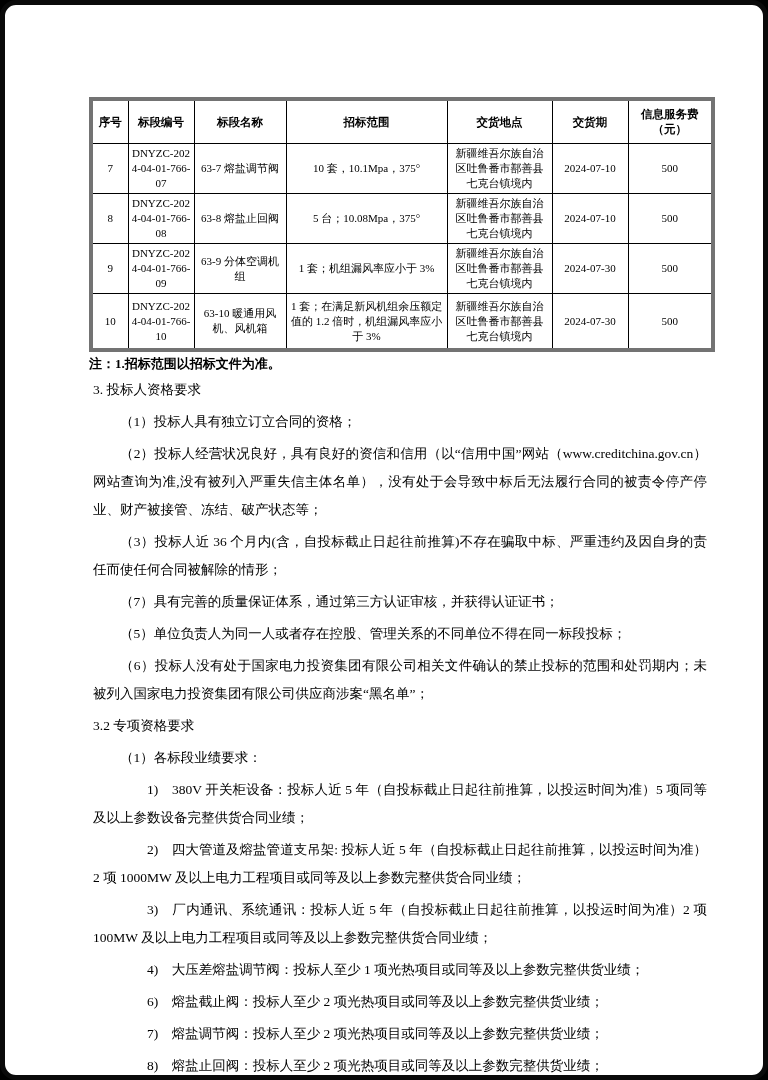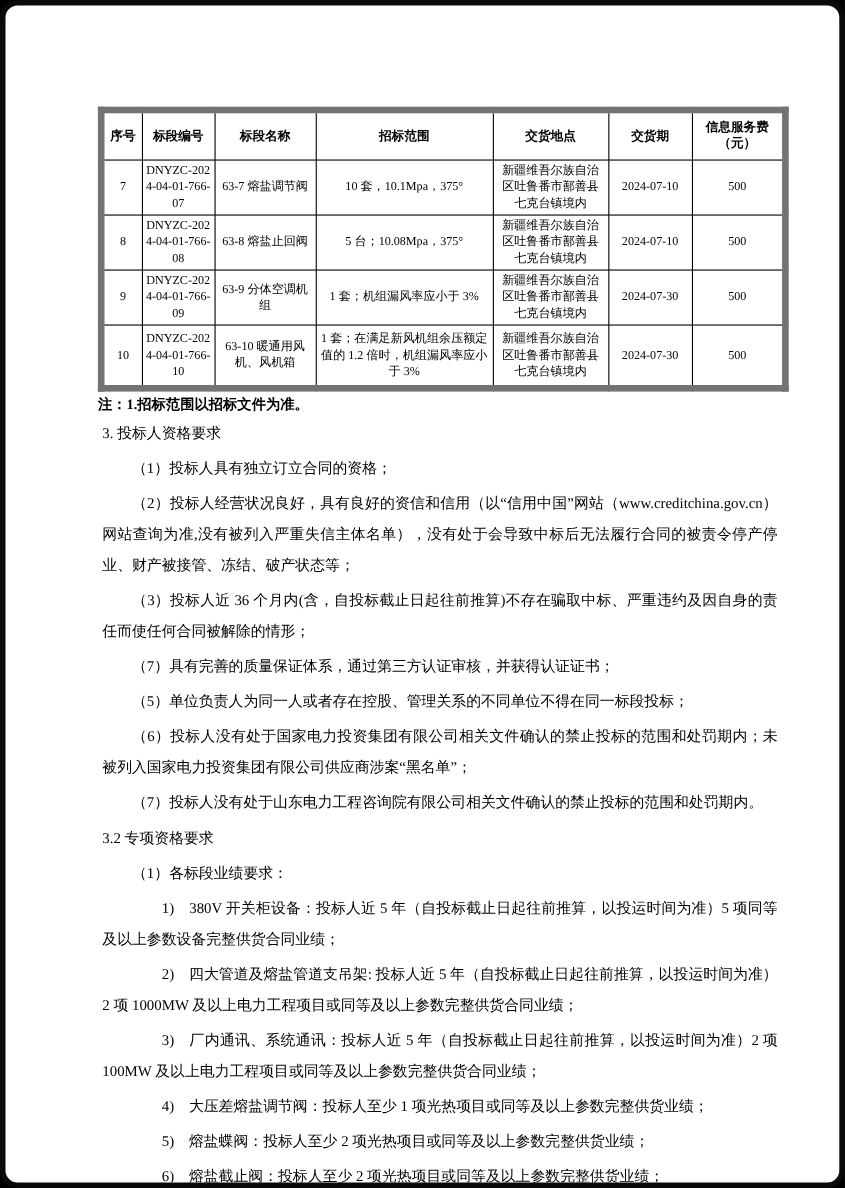--- a/index.html
+++ b/index.html
@@ -24,21 +24,21 @@
     left: 84px;
     top: 92px;
     width: 622px;
     color: #000;
   }
   
   table.bid-table {
     width: 622px;
     table-layout: fixed;
     border-collapse: collapse;
-    border: 6px solid #737373;
+    border: 4px solid #737373;
     font-size: 11px;
   }
   table.bid-table th,
   table.bid-table td {
     border: 1px solid #000;
     text-align: center;
     vertical-align: middle;
     padding: 2px 3px;
     line-height: 15px;
     overflow: hidden;
@@ -141,27 +141,25 @@
     <div class="note">注：1.招标范围以招标文件为准。</div>
 
     <div class="textblock">
       <p class="flush">3. 投标人资格要求</p>
       <p class="ind-p">（1）投标人具有独立订立合同的资格；</p>
       <p class="ind-p">（2）投标人经营状况良好，具有良好的资信和信用（以“信用中国”网站（www.creditchina.gov.cn）网站查询为准,没有被列入严重失信主体名单），没有处于会导致中标后无法履行合同的被责令停产停业、财产被接管、冻结、破产状态等；</p>
       <p class="ind-p">（3）投标人近 36 个月内(含，自投标截止日起往前推算)不存在骗取中标、严重违约及因自身的责任而使任何合同被解除的情形；</p>
       <p class="ind-p">（7）具有完善的质量保证体系，通过第三方认证审核，并获得认证证书；</p>
       <p class="ind-p">（5）单位负责人为同一人或者存在控股、管理关系的不同单位不得在同一标段投标；</p>
       <p class="ind-p">（6）投标人没有处于国家电力投资集团有限公司相关文件确认的禁止投标的范围和处罚期内；未被列入国家电力投资集团有限公司供应商涉案“黑名单”；</p>
-      <p class="ind-p">（7）投标人没有处于山东电力工程咨询院有限公司相关文件确认的禁止投标的范围和处罚期内。</p>
       <p class="flush">3.2 专项资格要求</p>
       <p class="ind-p">（1）各标段业绩要求：</p>
       <p class="ind-sub">1)　380V 开关柜设备：投标人近 5 年（自投标截止日起往前推算，以投运时间为准）5 项同等及以上参数设备完整供货合同业绩；</p>
       <p class="ind-sub">2)　四大管道及熔盐管道支吊架: 投标人近 5 年（自投标截止日起往前推算，以投运时间为准）2 项 1000MW 及以上电力工程项目或同等及以上参数完整供货合同业绩；</p>
       <p class="ind-sub">3)　厂内通讯、系统通讯：投标人近 5 年（自投标截止日起往前推算，以投运时间为准）2 项 100MW 及以上电力工程项目或同等及以上参数完整供货合同业绩；</p>
       <p class="ind-sub">4)　大压差熔盐调节阀：投标人至少 1 项光热项目或同等及以上参数完整供货业绩；</p>
-      <p class="ind-sub">5)　熔盐蝶阀：投标人至少 2 项光热项目或同等及以上参数完整供货业绩；</p>
       <p class="ind-sub">6)　熔盐截止阀：投标人至少 2 项光热项目或同等及以上参数完整供货业绩；</p>
       <p class="ind-sub">7)　熔盐调节阀：投标人至少 2 项光热项目或同等及以上参数完整供货业绩；</p>
       <p class="ind-sub">8)　熔盐止回阀：投标人至少 2 项光热项目或同等及以上参数完整供货业绩；</p>
     </div>
 
   </div>
 </div>
 
 </body></html>

